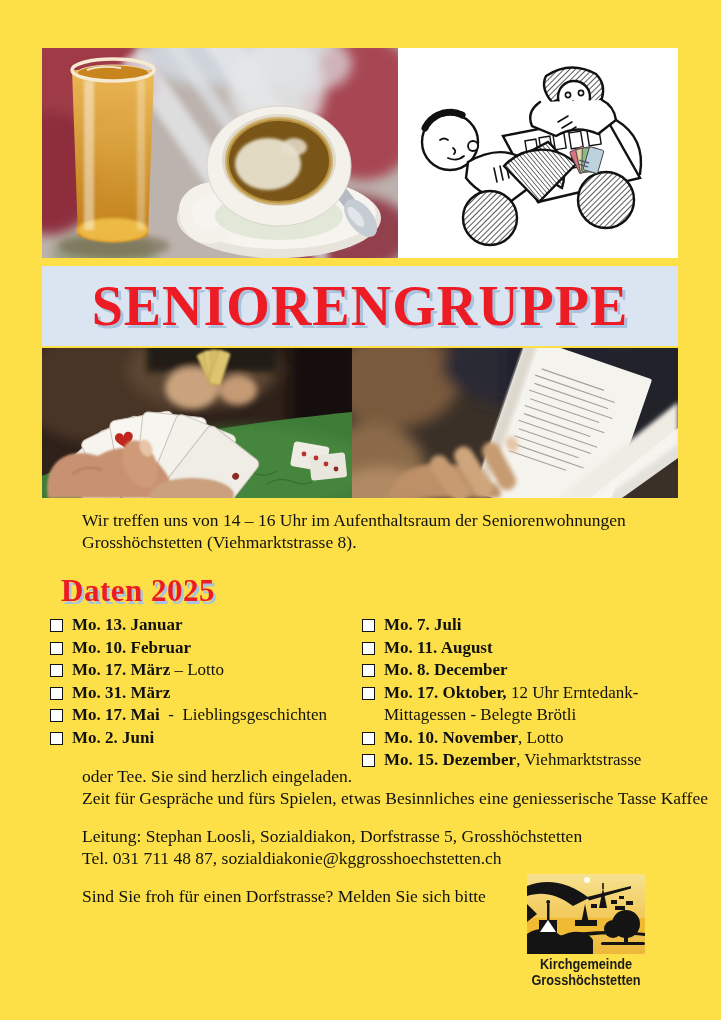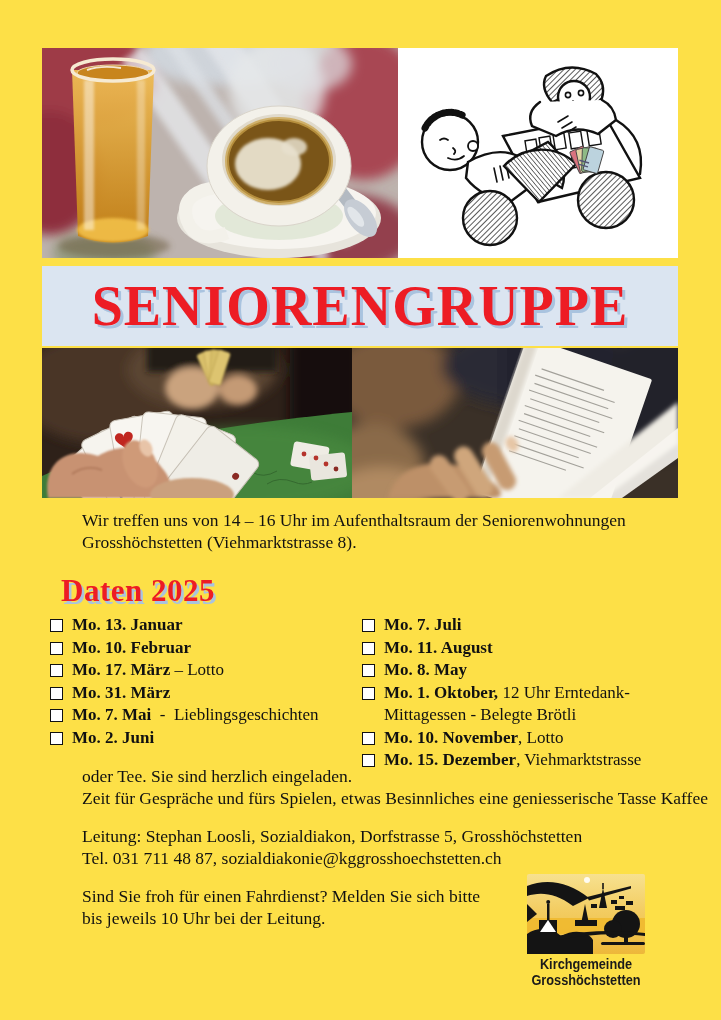--- a/index.html
+++ b/index.html
@@ -349,43 +349,43 @@
         <div class="date-row">
           <span class="cb"></span>
           <span class="dt"><b>Mo. 17. März</b><span class="rest"> – Lotto</span></span>
         </div>
         <div class="date-row">
           <span class="cb"></span>
           <span class="dt"><b>Mo. 31. März</b><span class="rest"></span></span>
         </div>
         <div class="date-row">
           <span class="cb"></span>
-          <span class="dt"><b>Mo. 7. Mai</b><span class="rest">  -  Lieblingsgeschichten</span></span>
+          <span class="dt"><b>Mo. 17. Mai</b><span class="rest">  -  Lieblingsgeschichten</span></span>
         </div>
         <div class="date-row">
           <span class="cb"></span>
           <span class="dt"><b>Mo. 2. Juni</b><span class="rest"></span></span>
         </div>
       </div>
     <div class="col-right" id="col-right">
         <div class="date-row">
           <span class="cb"></span>
           <span class="dt"><b>Mo. 7. Juli</b><span class="rest"></span></span>
         </div>
         <div class="date-row">
           <span class="cb"></span>
           <span class="dt"><b>Mo. 11. August</b><span class="rest"></span></span>
         </div>
         <div class="date-row">
           <span class="cb"></span>
-          <span class="dt"><b>Mo. 8. May</b><span class="rest"></span></span>
-        </div>
-        <div class="date-row">
-          <span class="cb"></span>
-          <span class="dt"><b>Mo. 1. Oktober,</b><span class="rest"> 12 Uhr Erntedank-Mittagessen - Belegte Brötli</span></span>
+          <span class="dt"><b>Mo. 8. December</b><span class="rest"></span></span>
+        </div>
+        <div class="date-row">
+          <span class="cb"></span>
+          <span class="dt"><b>Mo. 17. Oktober,</b><span class="rest"> 12 Uhr Erntedank-Mittagessen - Belegte Brötli</span></span>
         </div>
         <div class="date-row">
           <span class="cb"></span>
           <span class="dt"><b>Mo. 10. November</b><span class="rest">, Lotto</span></span>
         </div>
         <div class="date-row">
           <span class="cb"></span>
           <span class="dt"><b>Mo. 15. Dezember</b><span class="rest">, Viehmarktstrasse</span></span>
         </div>
       </div>
@@ -395,22 +395,21 @@
     <div>oder Tee. Sie sind herzlich eingeladen.</div>
     <div>Zeit für Gespräche und fürs Spielen, etwas Besinnliches eine geniesserische Tasse Kaffee</div>
   </div>
 
   <div class="para leitung">
     <div>Leitung: Stephan Loosli, Sozialdiakon, Dorfstrasse 5, Grosshöchstetten</div>
     <div>Tel. 031 711 48 87, sozialdiakonie@kggrosshoechstetten.ch</div>
   </div>
 
   <div class="para fahr">
-    <div>Sind Sie froh für einen Fahrdienst? Melden Sie sich bitte</div>
-    <div>bis jeweils 10 Uhr bei der Leitung.</div>
+    <div>Sind Sie froh für einen Dorfstrasse? Melden Sie sich bitte</div>
   </div>
 
   <svg class="logo" viewBox="0 0 118 80" aria-hidden="true">
     <defs>
       <linearGradient id="goldGrad" x1="0" y1="0" x2="0" y2="1">
         <stop offset="0" stop-color="#f7e190"></stop>
           <stop offset=".45" stop-color="#f3cd62"></stop>
           <stop offset="1" stop-color="#edb83a"></stop>
       </linearGradient>
     </defs>

